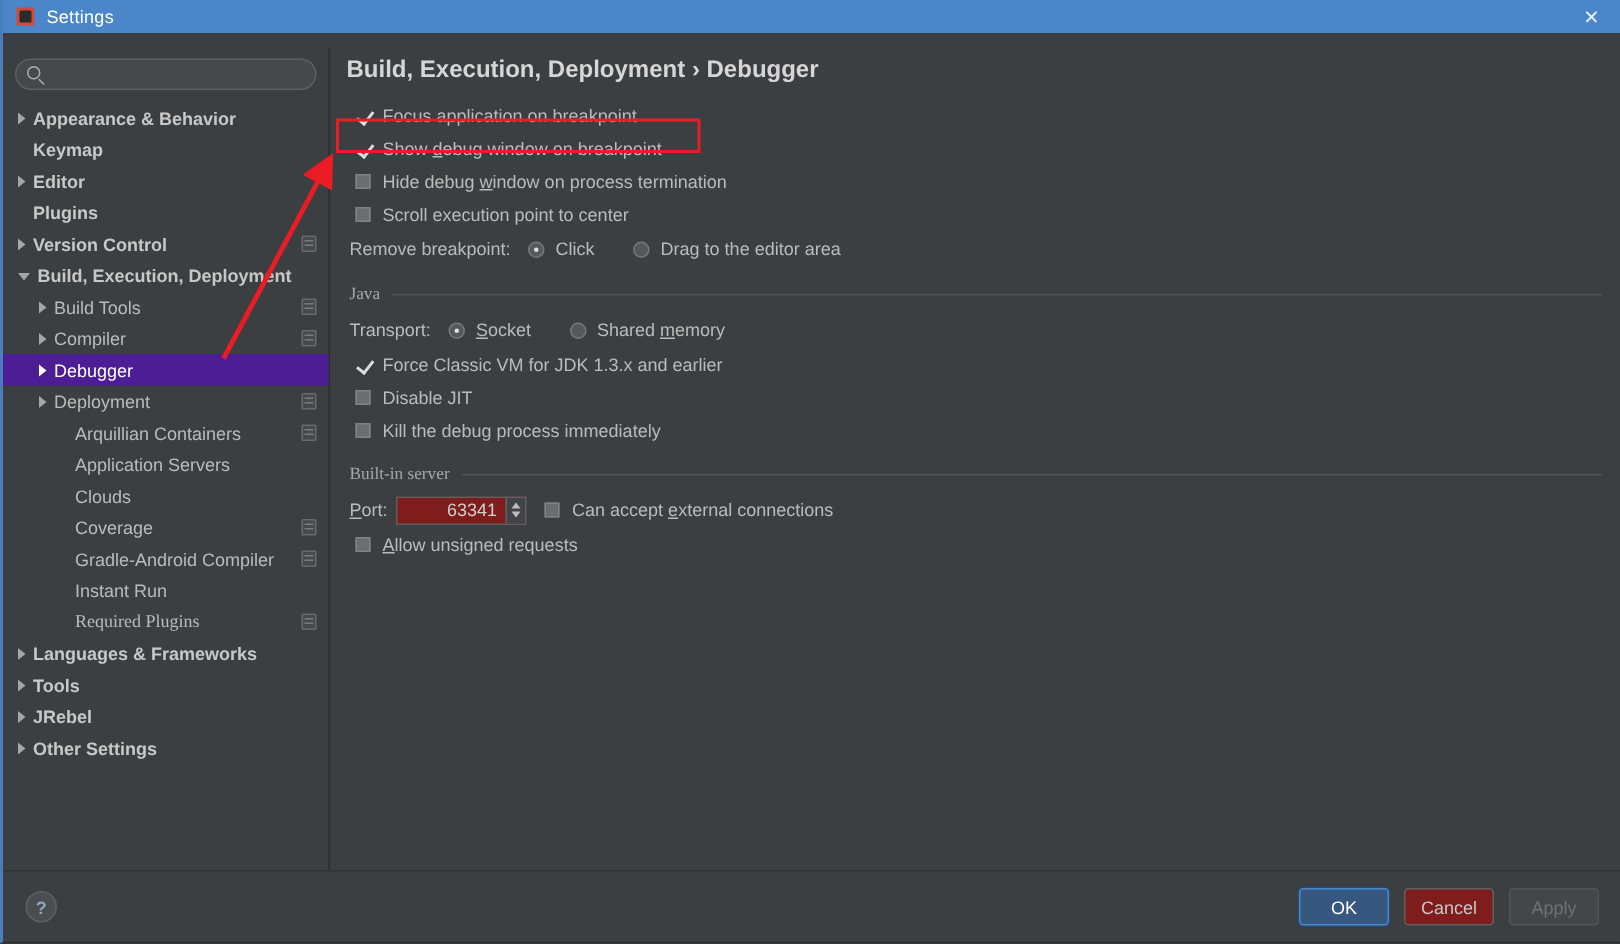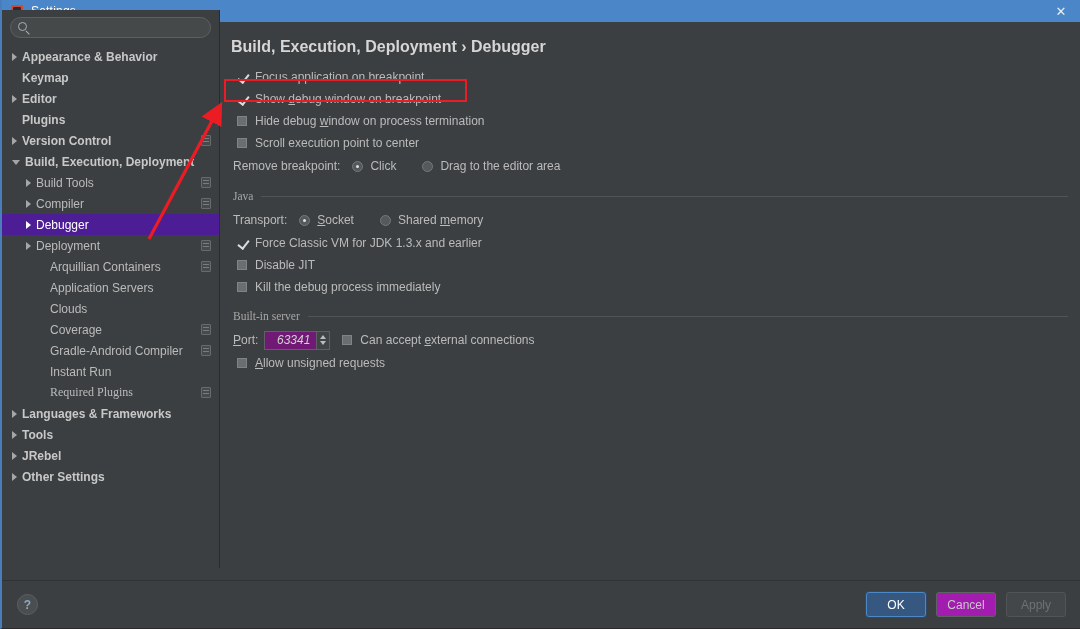--- a/index.html
+++ b/index.html
@@ -39,21 +39,21 @@
   }
   .titlebar .tb-close {
     position: absolute; right: 0; top: 0;
     width: 42px; height: 22px;
     display: flex; align-items: center; justify-content: center;
     color: #e8eef5; font-size: 13px; line-height: 1;
   }
 
   
   .sidebar {
-    position: absolute; left: 0; top: 10px;
+    position: absolute; left: 0; top: 32px;
     width: 218px; height: 558px;
     background: #3c3f41;
     border-right: 1px solid #2b2b2b;
   }
   .search-wrap { padding: 7px 8px 6px 8px; }
   .search-box {
     position: relative;
     height: 21px; border: 1px solid #5e6060; border-radius: 11px;
     background: #45494a;
   }
@@ -163,24 +163,23 @@
     display: flex; align-items: center;
     color: #a7a7a7; font-size: 11.5px;
     margin: 12px 0 6px 4px;
     font-family: Liberation Serif, serif;
   }
   .section .sec-label { margin-right: 8px; }
   .section .sec-line { flex: 1; height: 1px; background: #515456; }
 
   .spinner {
     display: inline-flex; align-items: center;
-    width: 66px; height: 19px; margin: 0 12px 0 6px;
-    background: #701a75; border: 1px solid #5e6163;
-    position: relative;
-    font-style: italic;
+    width: 87px; height: 19px; margin: 0 12px 0 6px;
+    background: #7f1d1d; border: 1px solid #5e6163;
+    position: relative;
   }
   .spinner .val {
     flex: 1; text-align: right; padding-right: 6px;
     color: #d0d0d0; font-size: 12px;
   }
   .spinner .arrows {
     width: 13px; height: 17px; border-left: 1px solid #5e6163;
     display: flex; flex-direction: column;
     align-items: center; justify-content: center; gap: 2px;
     background: #414446;
@@ -204,21 +203,21 @@
     width: 21px; height: 21px; border-radius: 50%;
     background: #4a4e50; border: 1px solid #5c6062;
     color: #8fa8c4; font-size: 12px; font-weight: bold;
     display: flex; align-items: center; justify-content: center;
   }
   .btns { position: absolute; right: 16px; top: 11px; display: flex; gap: 10px; }
   .btn {
     width: 60px; height: 25px; border-radius: 3px;
     display: flex; align-items: center; justify-content: center;
     font-size: 12px; color: #c7c7c7;
-    background: #a21caf; border: 1px solid #5e6264;
+    background: #7f1d1d; border: 1px solid #5e6264;
   }
   .btn.primary {
     background: #365880; border: 1px solid #4a88c7;
     color: #ffffff; box-shadow: 0 0 0 1px #2d4a6b;
   }
   .btn.disabled { color: #6e7274; background: #43474a; border-color: #515557; }
 
   
   .anno { position: absolute; left: 0; top: 0; width: 1080px; height: 629px; pointer-events: none; }
   .hl-box {

